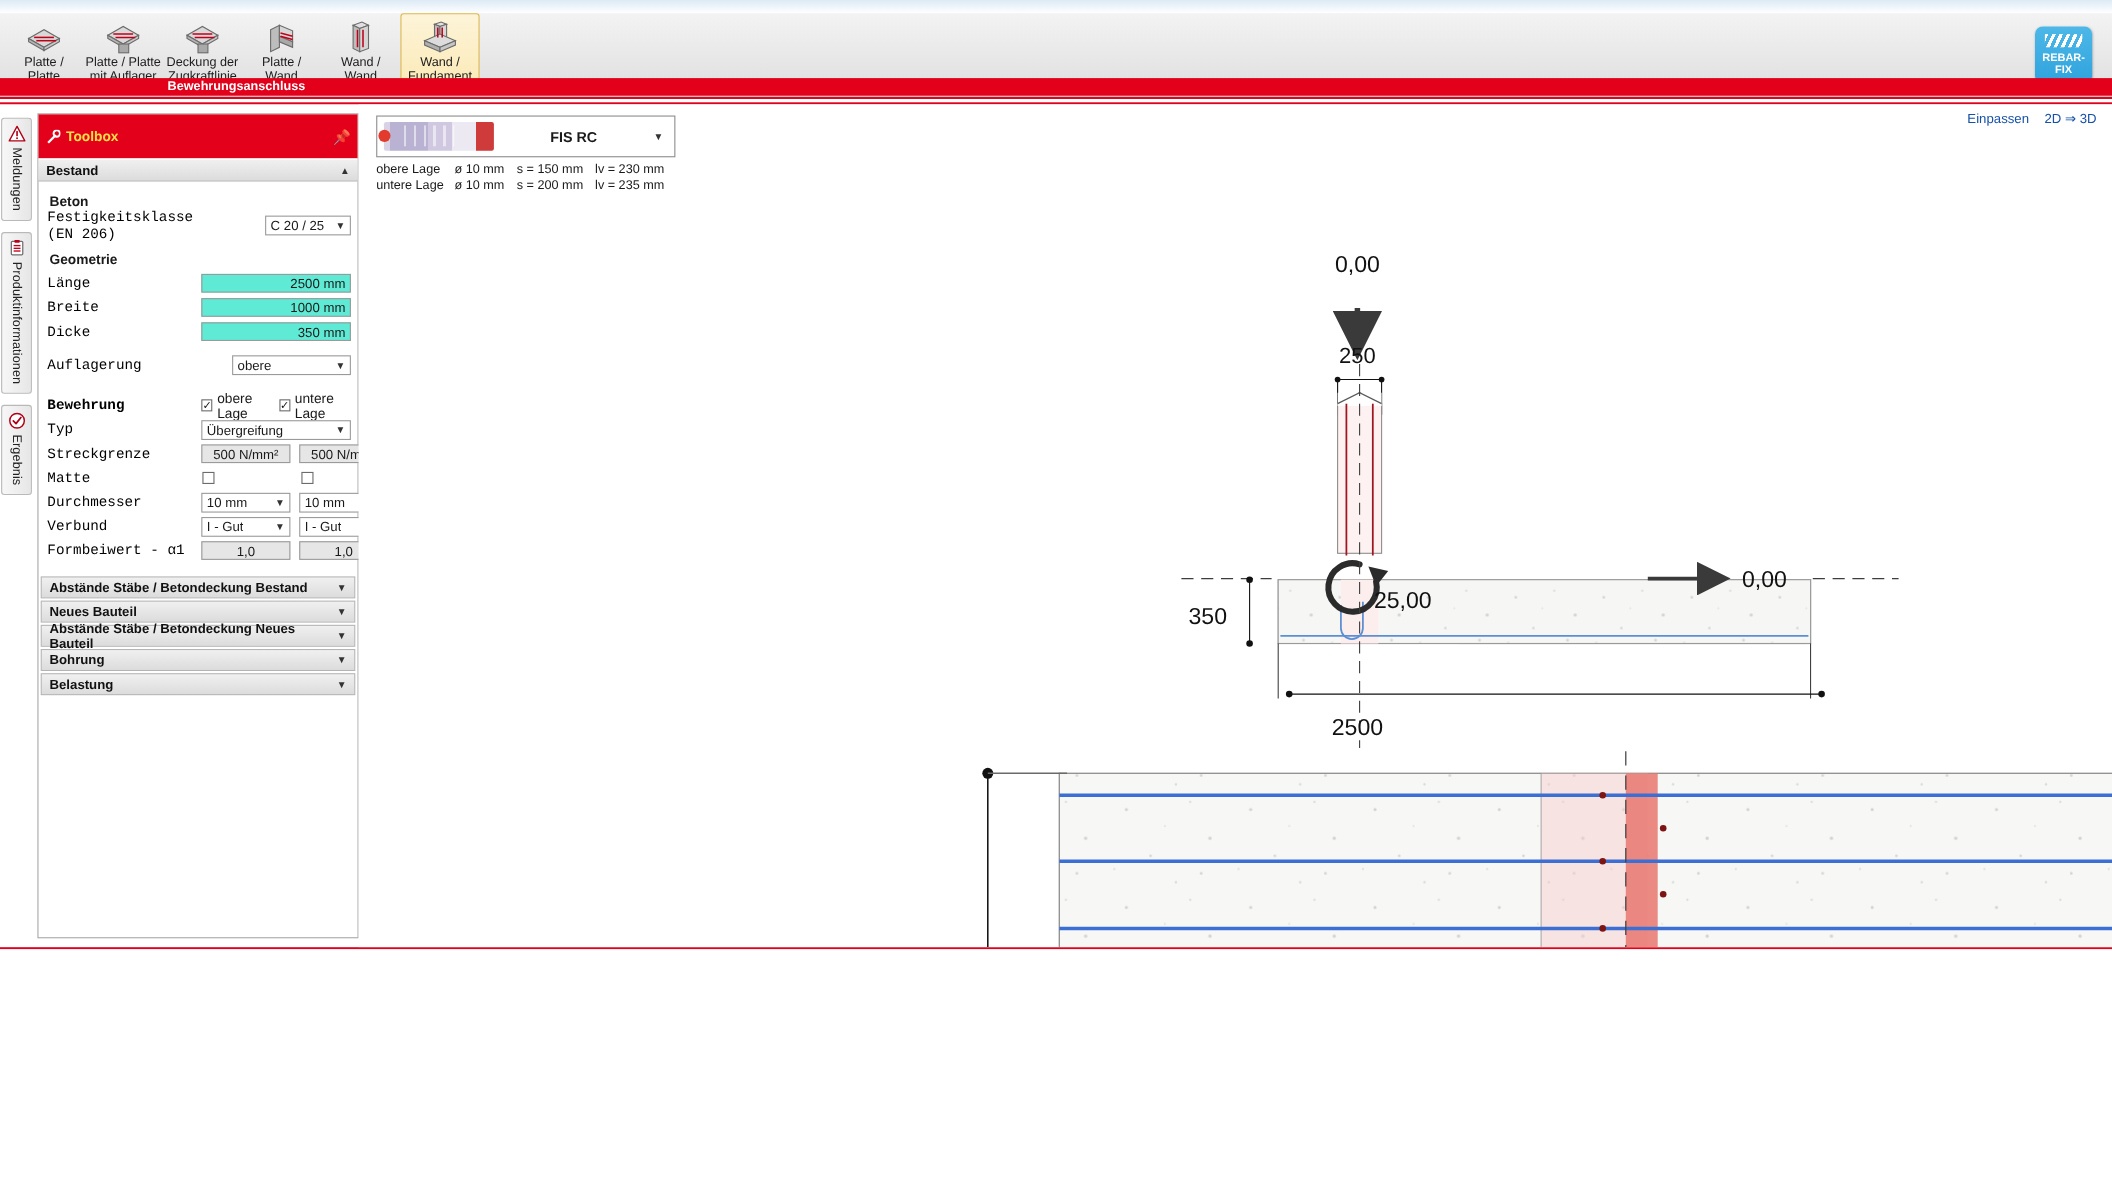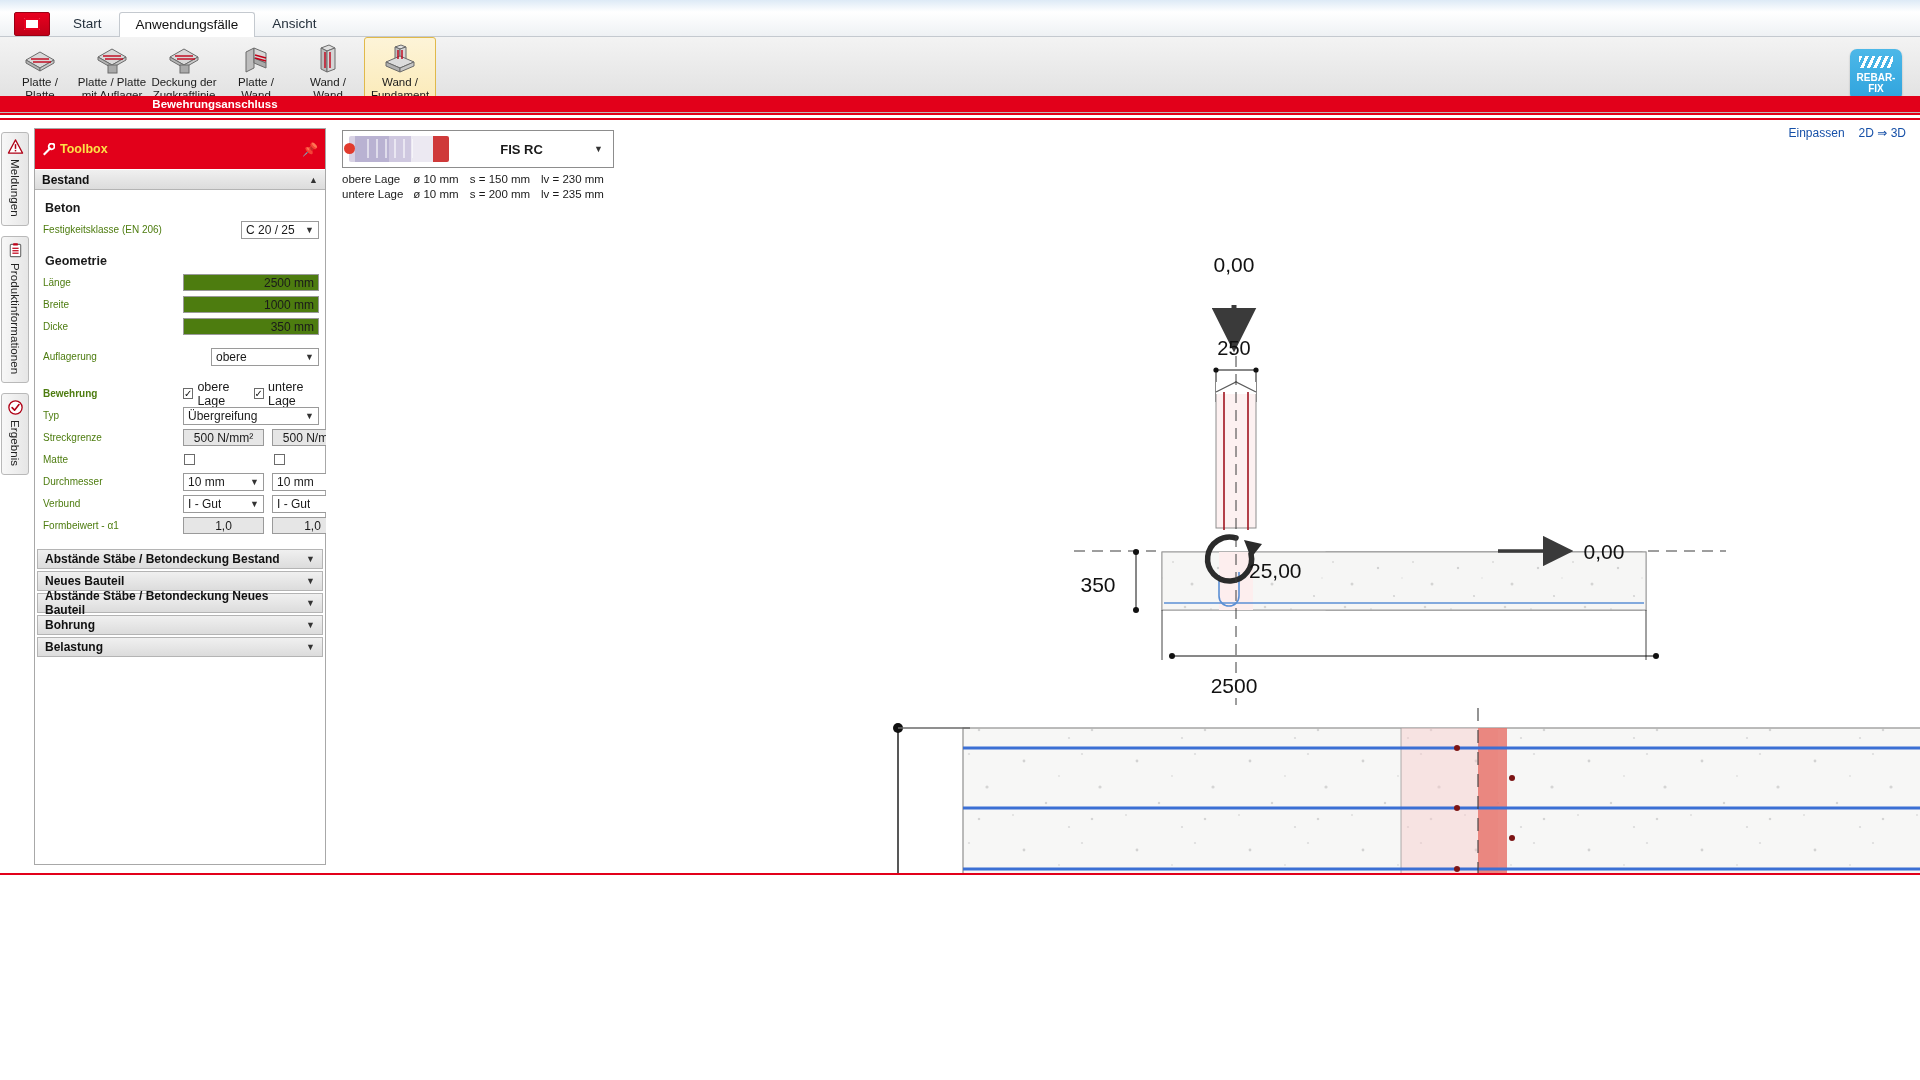--- a/index.html
+++ b/index.html
@@ -116,23 +116,23 @@
   .secthead{
     height:19px;background:linear-gradient(#f0f0f0,#dcdcdc);
     border-top:1px solid #fff;border-bottom:1px solid #b4b4b4;
     display:flex;align-items:center;padding:0 7px;font-weight:bold;font-size:12px;
     cursor:pointer;color:#111;
   }
   .secthead .caret{margin-left:auto;font-size:9px;color:#333;}
   .sectbody{padding:6px 6px 10px 8px;}
   .grouphead{font-weight:bold;font-size:12.5px;margin:5px 0 4px 2px;}
   .row{display:flex;align-items:center;height:21px;margin-bottom:1px;}
-  .row .lbl{flex:0 0 auto;width:140px;font-size:10px;color:#4d7c0f;}
+  .row .lbl{flex:0 0 auto;width:140px;font-size:13px;color:#000000;font-family:Liberation Mono, monospace;}
   .fld{
-    height:17px;border:1px solid #9a9a9a;background:#4d7c0f;font-size:12px;
+    height:17px;border:1px solid #9a9a9a;background:#5eead4;font-size:12px;
     display:flex;align-items:center;box-sizing:border-box;padding:0 4px;
   }
   .fld.num{justify-content:flex-end;width:138px;}
   .fld.ro{background:#e6e6e6;justify-content:center;}
   .sel{
     height:18px;border:1px solid #9a9a9a;background:#fff;font-size:12px;
     display:flex;align-items:center;box-sizing:border-box;padding:0 4px;
     position:relative;cursor:pointer;
   }
   .sel .cv{margin-left:auto;font-size:9px;color:#333;padding-left:6px;}
@@ -201,28 +201,20 @@
   .taskbar{flex:1 1 auto;background:#fff;position:relative;}
   svg{display:block;}
 </style>
 </head>
 <body>
 
 <div id="app">
 
   <div class="titlebar"></div>
 
-  <div class="tabstrip">
-    <div class="applogo">
-      <div class="inner"></div>
-    </div>
-    <div class="rtab">Start</div>
-    <div class="rtab active">Anwendungsfälle</div>
-    <div class="rtab">Ansicht</div>
-  </div>
 
   <div class="ribbon">
     <div class="ribgroup">
 
       <div class="ribbtn">
         <div class="glyph">
           <svg width="40" height="30" viewBox="0 0 40 30">
             <polygon points="6,16 20,8 34,16 20,24" fill="#d9d9d9" stroke="#6b6b6b" stroke-width="1"></polygon>
             <polygon points="6,16 20,24 20,27 6,19" fill="#b4b4b4" stroke="#6b6b6b" stroke-width="1"></polygon>
             <polygon points="34,16 20,24 20,27 34,19" fill="#c9c9c9" stroke="#6b6b6b" stroke-width="1"></polygon>

